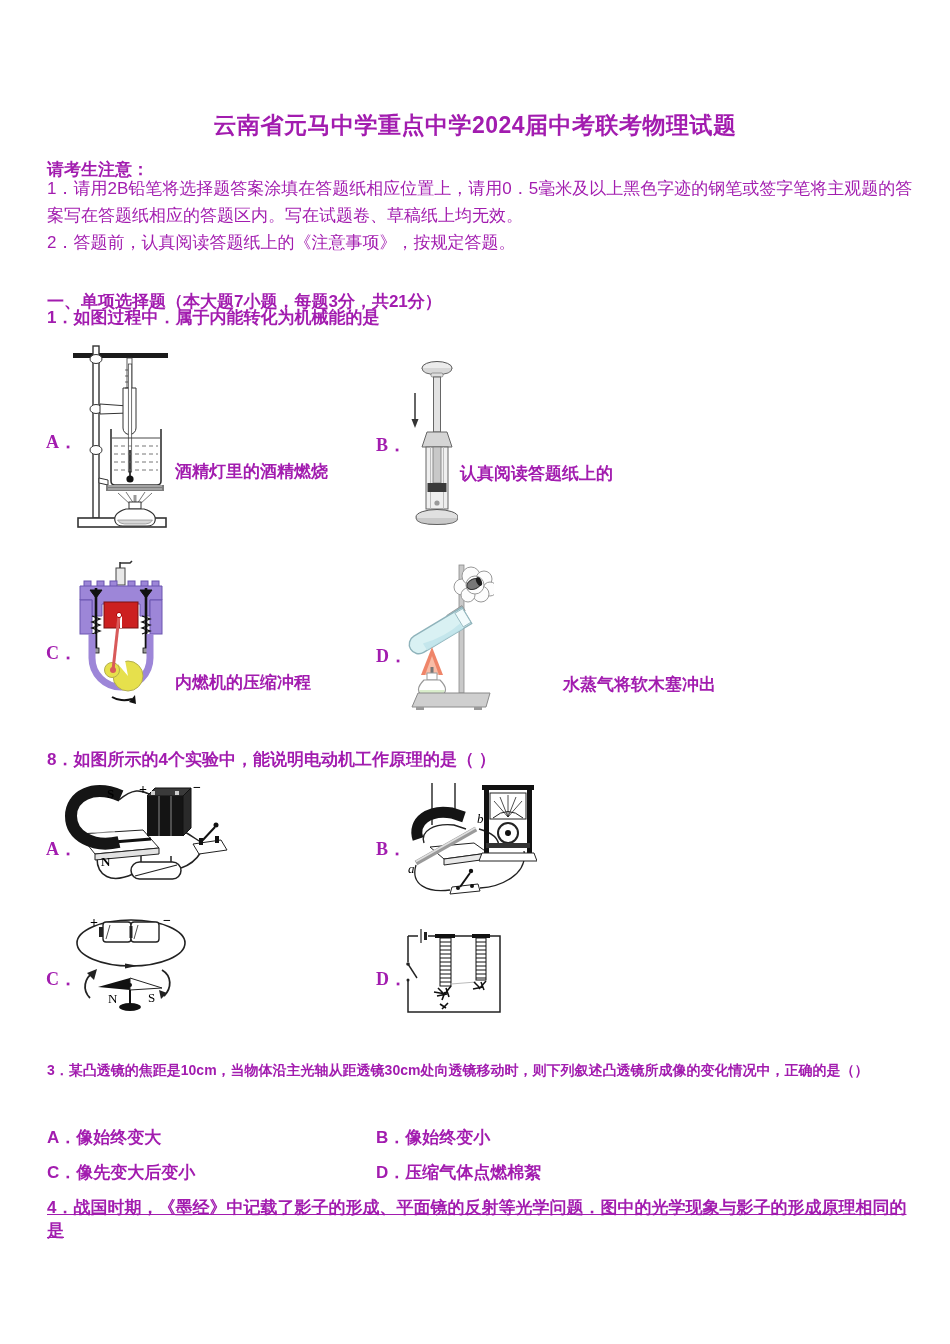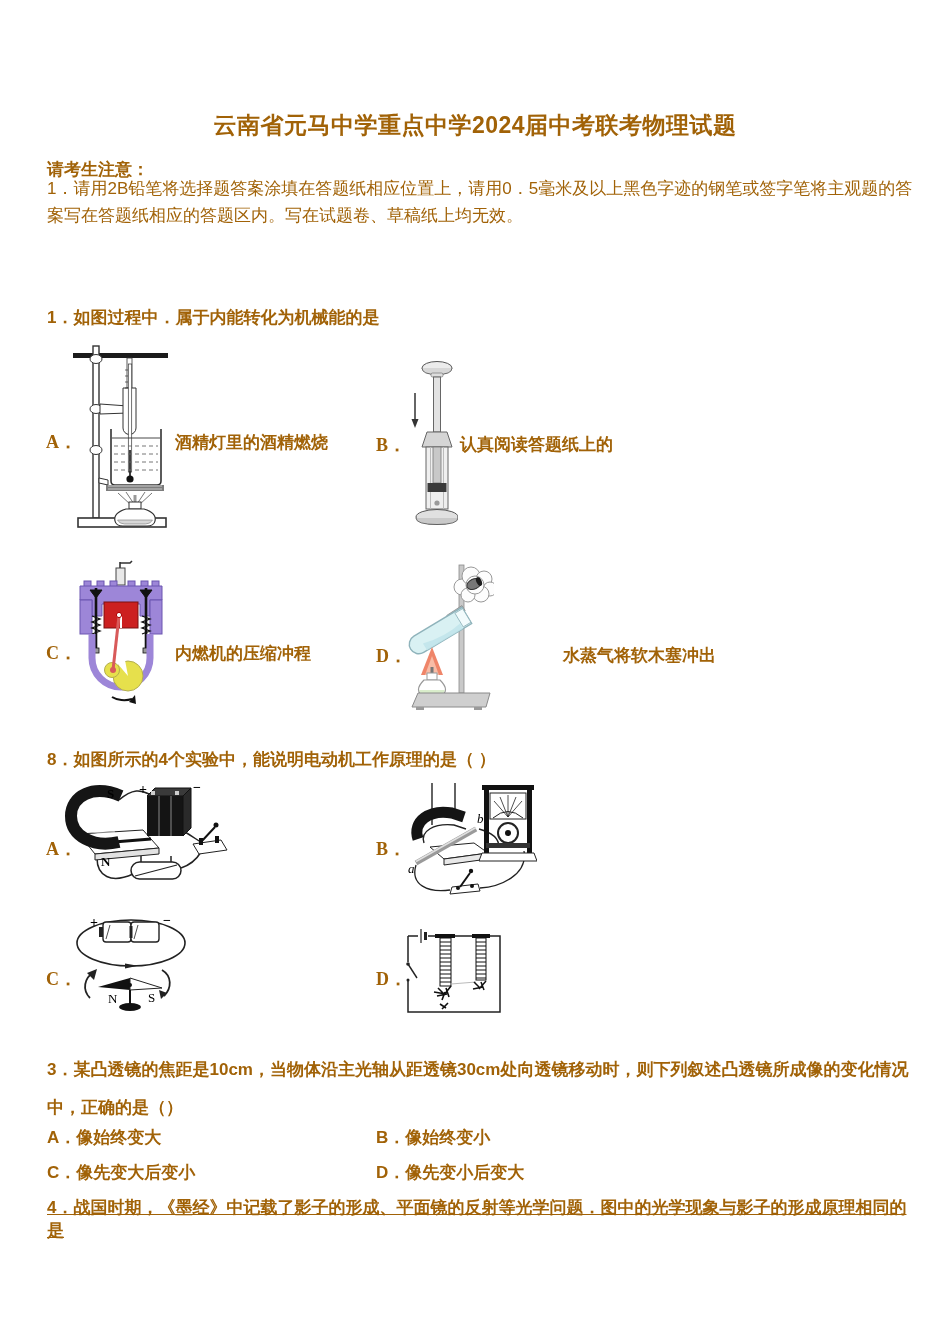--- a/index.html
+++ b/index.html
@@ -1,50 +1,52 @@
 <!DOCTYPE html>
 <html><head>
 <meta charset="utf-8">
 <style>
   html,body{margin:0;padding:0;background:#888;}
   .page{
     position:relative;width:950px;height:1344px;background:#ffffff;
     margin:0 auto;overflow:hidden;
     font-family:"Liberation Sans","DejaVu Sans",sans-serif;
-    color:#a16207;
+    color:#a21caf;
   }
   .abs{position:absolute;}
   .title{
     left:0;right:0;top:110px;text-align:center;
     font-size:23px;font-weight:800;letter-spacing:0.5px;
   }
   .body-txt{font-size:17px;font-weight:400;line-height:27px;}
   .bold{font-weight:800;margin-top:8px;}
   .opt-letter{
     font-family:"Liberation Serif","DejaVu Serif",serif;
     font-size:18px;font-weight:700;
   }
-  .caption{font-size:17px;font-weight:700;}
+  .caption{font-size:17px;font-weight:700;margin-top:29px;}
   .stem{font-size:17px;font-weight:600;}
-  .q3stem{font-size:17px;font-weight:600;line-height:38px;width:872px;}
+  .q3stem{font-size:14px;font-weight:600;line-height:38px;width:872px;}
   .q3num{font-weight:800;}
   svg text{
     font-family:"Liberation Serif","DejaVu Serif",serif;
   }
 </style>
 </head>
 <body>
 
 <div class="page">
 
   <div class="abs title">云南省元马中学重点中学2024届中考联考物理试题</div>
 
   <div class="abs body-txt bold" style="left:47px;top:148px;">请考生注意：</div>
   <div class="abs body-txt" style="left:47px;top:175px;width:868px;">1．请用2B铅笔将选择题答案涂填在答题纸相应位置上，请用0．5毫米及以上黑色字迹的钢笔或签字笔将主观题的答案写在答题纸相应的答题区内。写在试题卷、草稿纸上均无效。</div>
-
+  <div class="abs body-txt" style="left:47px;top:229px;width:868px;">2．答题前，认真阅读答题纸上的《注意事项》，按规定答题。</div>
+
+  <div class="abs body-txt bold" style="left:47px;top:280px;">一、单项选择题（本大题7小题，每题3分，共21分）</div>
 
   <div class="abs stem" style="left:47px;top:306px;">1．如图过程中．属于内能转化为机械能的是</div>
 
   <div class="abs" style="left:72px;top:332px;">
     <svg width="100" height="200" viewBox="0 0 100 200">
       <rect x="1" y="21" width="95" height="5" fill="#1b1b1b"></rect>
       <rect x="21" y="14" width="6" height="172" fill="#fff" stroke="#333" stroke-width="1.4"></rect>
       <rect x="6" y="186" width="88" height="9" fill="#fff" stroke="#333" stroke-width="1.6"></rect>
       <ellipse cx="24" cy="27" rx="6" ry="4.5" fill="#fff" stroke="#333"></ellipse>
       <ellipse cx="24" cy="77" rx="6" ry="4.5" fill="#fff" stroke="#333"></ellipse>
@@ -305,17 +307,17 @@
     </svg>
   </div>
   <div class="abs opt-letter" style="left:376px;top:967px;">D．</div>
 
   <div class="abs q3stem" style="left:47px;top:1051px;">
     <span>3．某凸透镜的焦距是</span><span class="q3num">10cm</span><span>，当物体沿主光轴从距透镜</span><span class="q3num">30cm</span><span>处向透镜移动时，则下列叙述凸透镜所成像的变化情况中，正确的是（）</span>
   </div>
   <div class="abs stem" style="left:47px;top:1126px;">A．像始终变大</div>
   <div class="abs stem" style="left:376px;top:1126px;">B．像始终变小</div>
   <div class="abs stem" style="left:47px;top:1161px;">C．像先变大后变小</div>
-  <div class="abs stem" style="left:376px;top:1161px;">D．像先变小后变大</div>
+  <div class="abs stem" style="left:376px;top:1161px;">D．压缩气体点燃棉絮</div>
 
   <div class="abs stem" style="left:47px;top:1196px;width:872px;text-decoration:underline;">4．战国时期，《墨经》中记载了影子的形成、平面镜的反射等光学问题．图中的光学现象与影子的形成原理相同的是</div>
 
 </div>
 
 </body></html>

